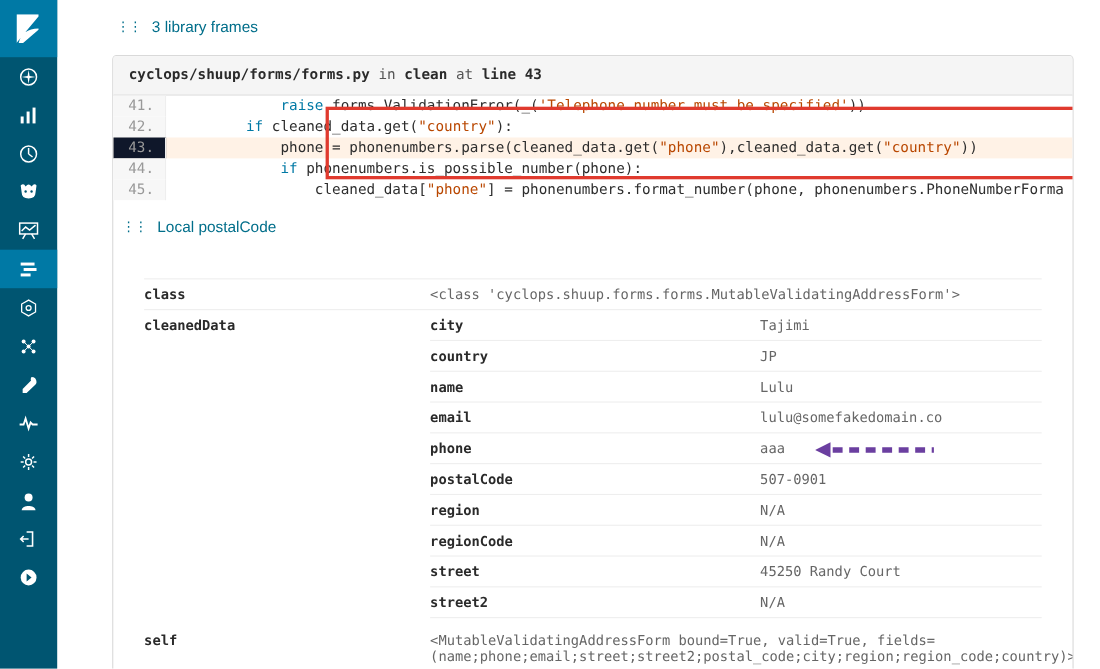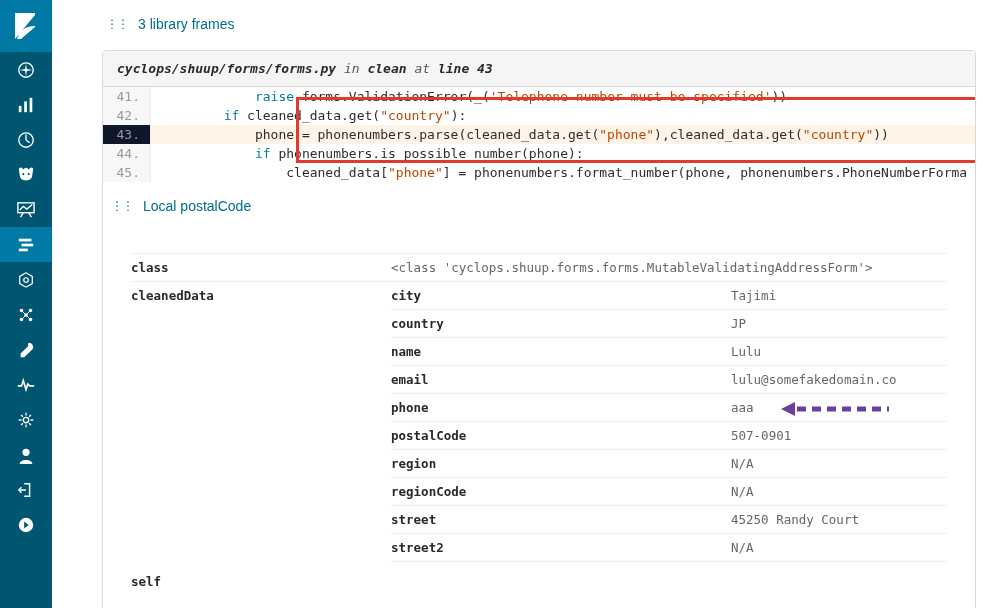--- a/index.html
+++ b/index.html
@@ -14,21 +14,21 @@
   .nav-item.active { background: #0079a5; }
   .nav-item svg, .logo-wrap svg { fill: #fff; }
   
   
   .main { flex: 1; padding: 0 24px 24px 50px; overflow: hidden; }
   
   .libframes { display: flex; align-items: center; gap: 10px; color: #006e8a; font-size: 14px; padding: 16px 4px 18px 4px; cursor: pointer; }
   .dots { font-size: 12px; letter-spacing: -1px; }
   
   .codebox { border: 1px solid #d9d9d9; border-radius: 4px; overflow: hidden; }
-  .code-header { background: #f5f5f5; border-bottom: 1px solid #d9d9d9; padding: 10px 14px; font-family: "SFMono-Regular", Consolas, Menlo, monospace; font-size: 13px; color: #555; font-style: italic; }
+  .code-header { background: #f5f5f5; border-bottom: 1px solid #d9d9d9; padding: 10px 14px; font-family: "SFMono-Regular", Consolas, Menlo, monospace; font-size: 13px; color: #555; }
   .code-header .file { font-weight: 600; color: #2a2a2a; }
   .code-header .func { font-weight: 600; color: #2a2a2a; }
   .code-header .ln { font-weight: 600; color: #2a2a2a; }
   
   .code-body { position: relative; font-family: "SFMono-Regular", Consolas, Menlo, monospace; font-size: 13px; line-height: 19px; background: #fff; }
   .code-line { display: flex; }
   .code-line.hl { background: #fff2e6; }
   .gutter { width: 48px; text-align: right; padding-right: 10px; color: #999; background: #f7f7f7; border-right: 1px solid #eee; flex-shrink: 0; }
   .code-line.hl .gutter { background: #0f172a; }
   .src { padding-left: 10px; white-space: pre; overflow: hidden; }
@@ -41,21 +41,21 @@
   .localvars-toggle { display: flex; align-items: center; gap: 10px; color: #006e8a; font-size: 14px; padding: 16px 8px 10px 8px; cursor: pointer; }
   
   .vars-table { width: 100%; padding: 0 28px 20px 28px; font-size: 13px; color: #555; margin-top: 29px; }
   .vrow { display: flex; border-bottom: 1px solid #eee; padding: 6px 0; align-items: flex-start; }
   .vrow.top { border-top: 1px solid #eee; }
   .vkey { width: 260px; font-family: "SFMono-Regular", Consolas, Menlo, monospace; font-size: 12.5px; color: #2a2a2a; font-weight: 600; flex-shrink: 0; }
   .vval { flex: 1; font-family: "SFMono-Regular", Consolas, Menlo, monospace; font-size: 12.5px; color: #666; }
   .muted { color: #aaa; }
   
   .nested { flex: 1; }
-  .nrow { display: flex; border-bottom: 1px solid #eee; padding: 6px 0; gap: 40px; }
+  .nrow { display: flex; border-bottom: 1px solid #eee; padding: 6px 0; }
   .nrow:first-child { padding-top: 0; }
   .nkey { width: 300px; font-family: "SFMono-Regular", Consolas, Menlo, monospace; font-weight: 600; color: #2a2a2a; font-size: 12.5px; }
   .nval { flex: 1; font-family: "SFMono-Regular", Consolas, Menlo, monospace; color: #666; font-size: 12.5px; position: relative; }
   
   .arrow-annot { position: absolute; left: 50px; top: 1px; }
   .arrow-annot svg { display: block; }
 </style>
 </head>
 <body>
 
@@ -252,18 +252,19 @@
                 <div class="nval">45250 Randy Court</div>
               </div>
             <div class="nrow">
                 <div class="nkey">street2</div>
                 <div class="nval muted">N/A</div>
               </div>
           </div>
         </div>
         <div class="vrow" style="border-bottom:none;">
           <div class="vkey">self</div>
+          <div class="vval">&lt;MutableValidatingAddressForm bound=True, valid=True, fields=(name;phone;email;street;street2;postal_code;city;region;region_code;country)&gt;</div>
         </div>
       </div>
     </div>
 
   </div>
 </div>
 
 </body></html>

